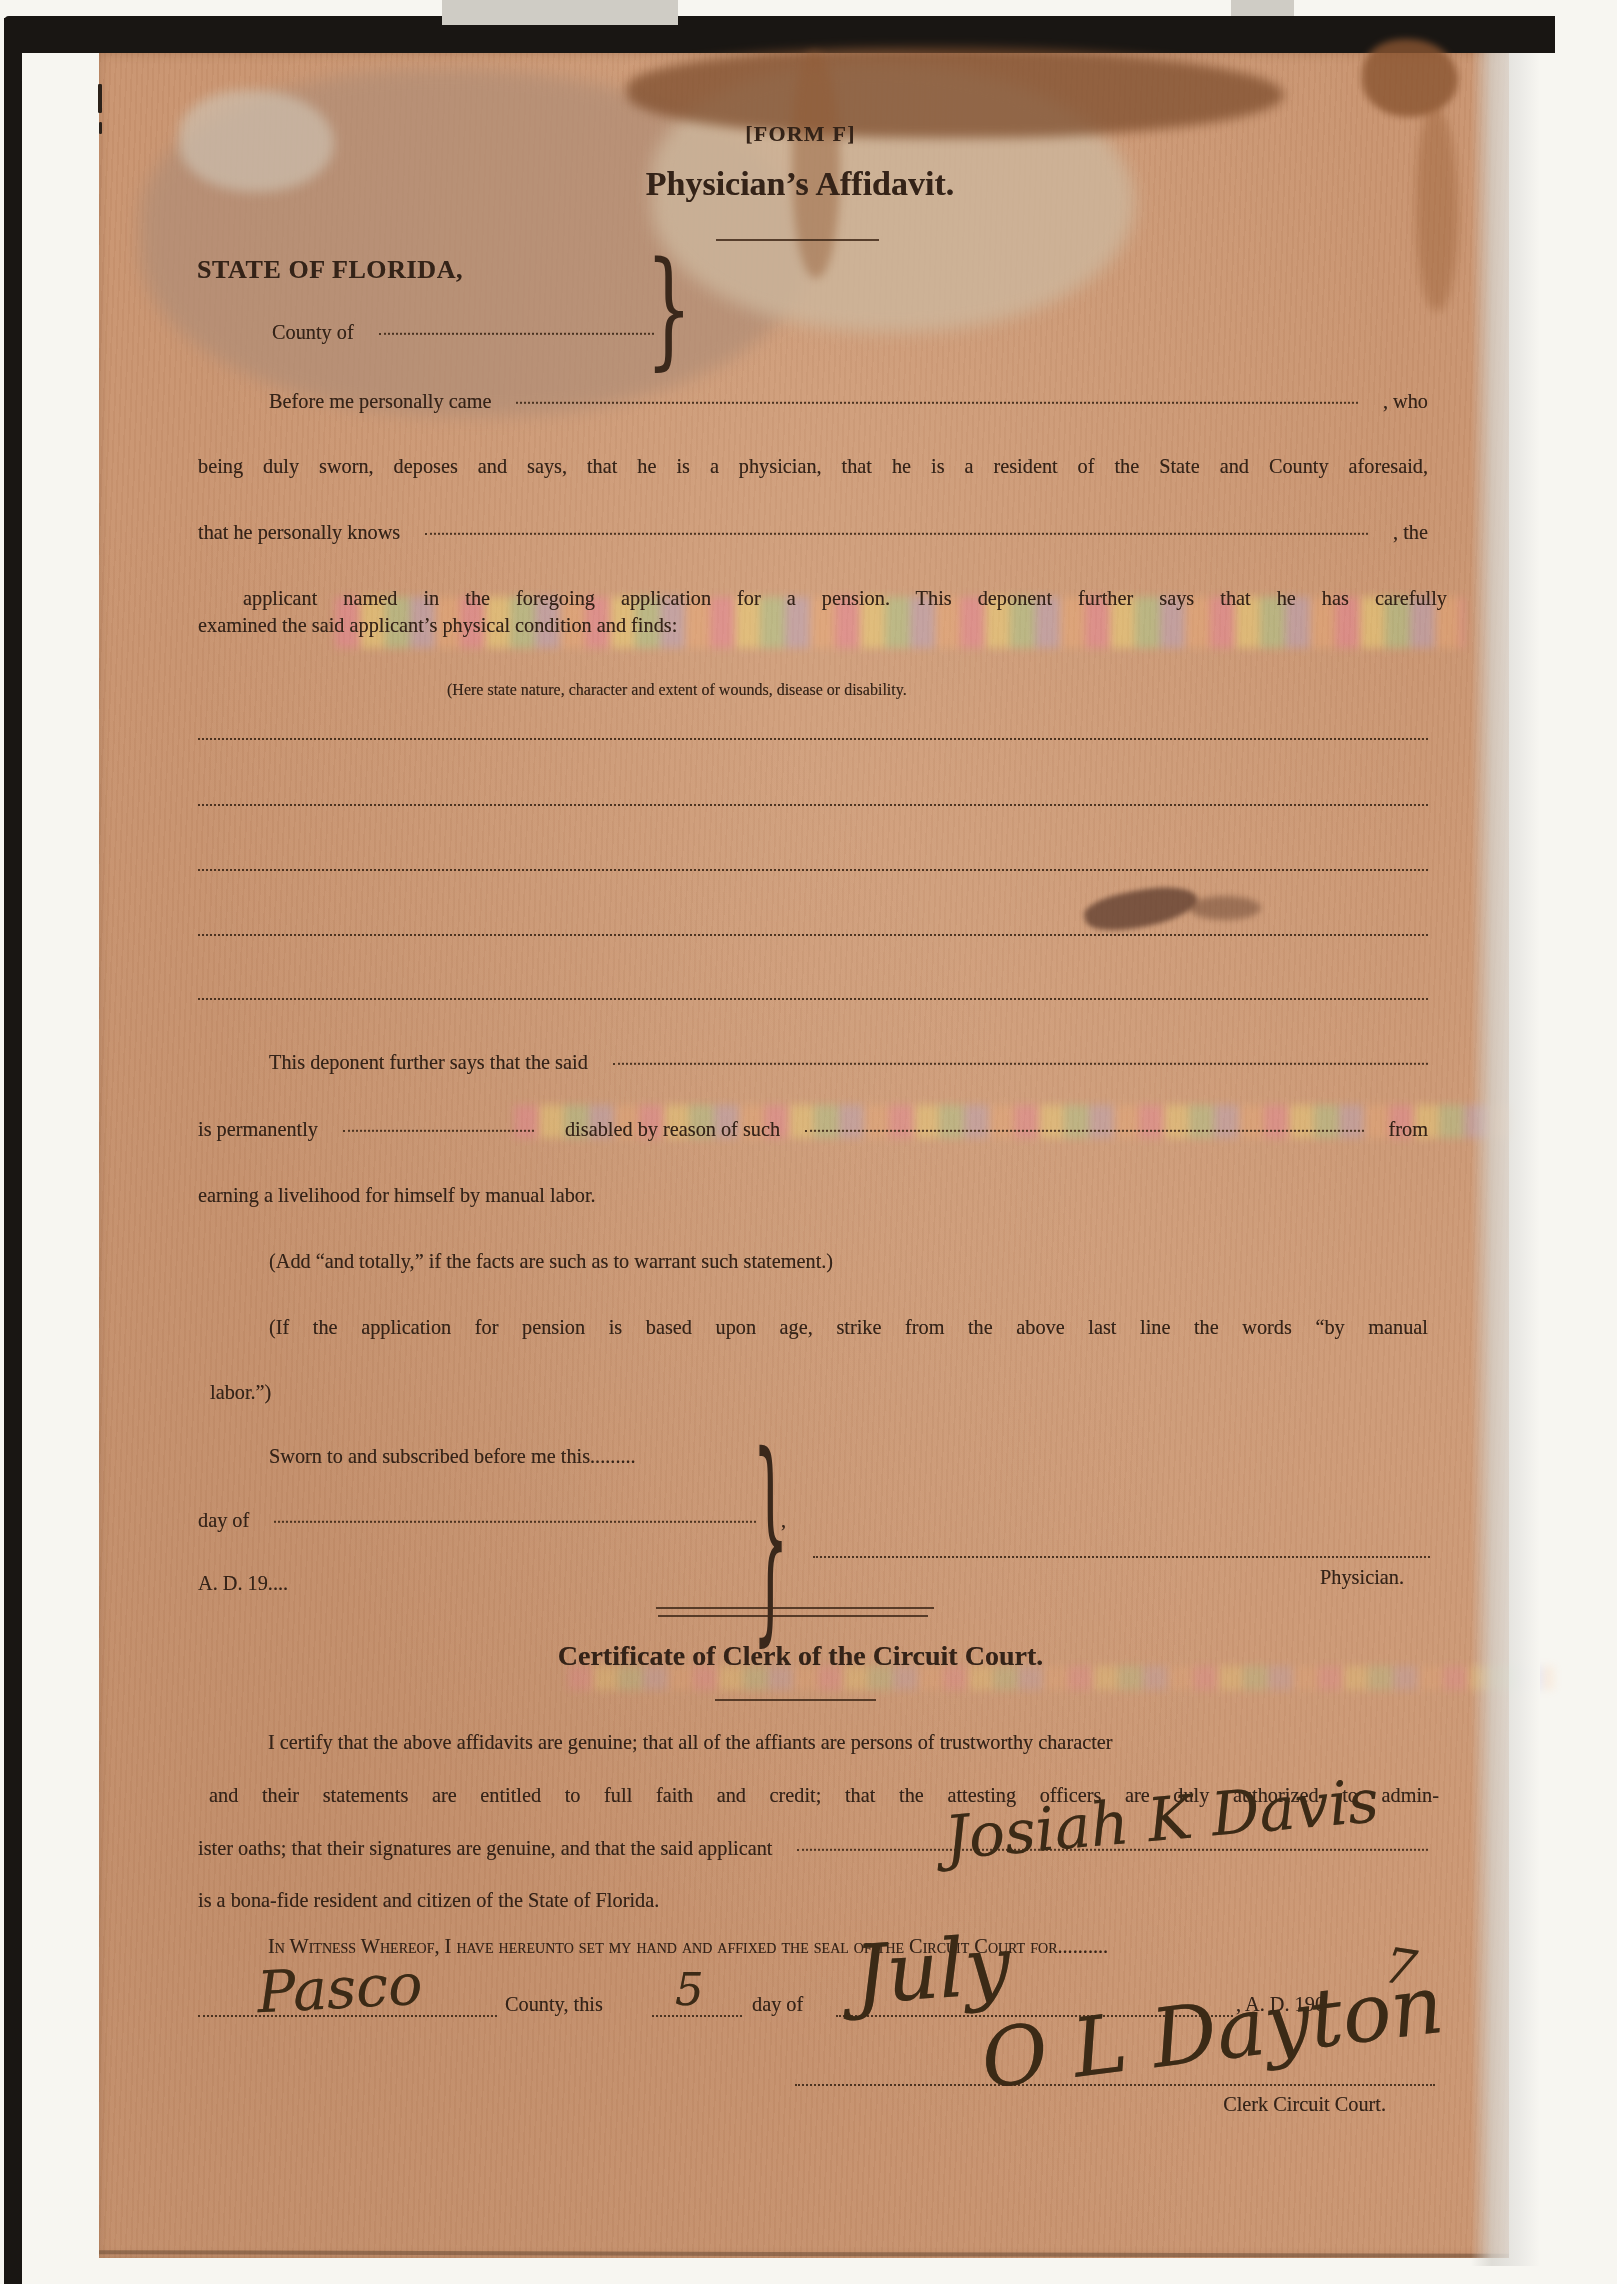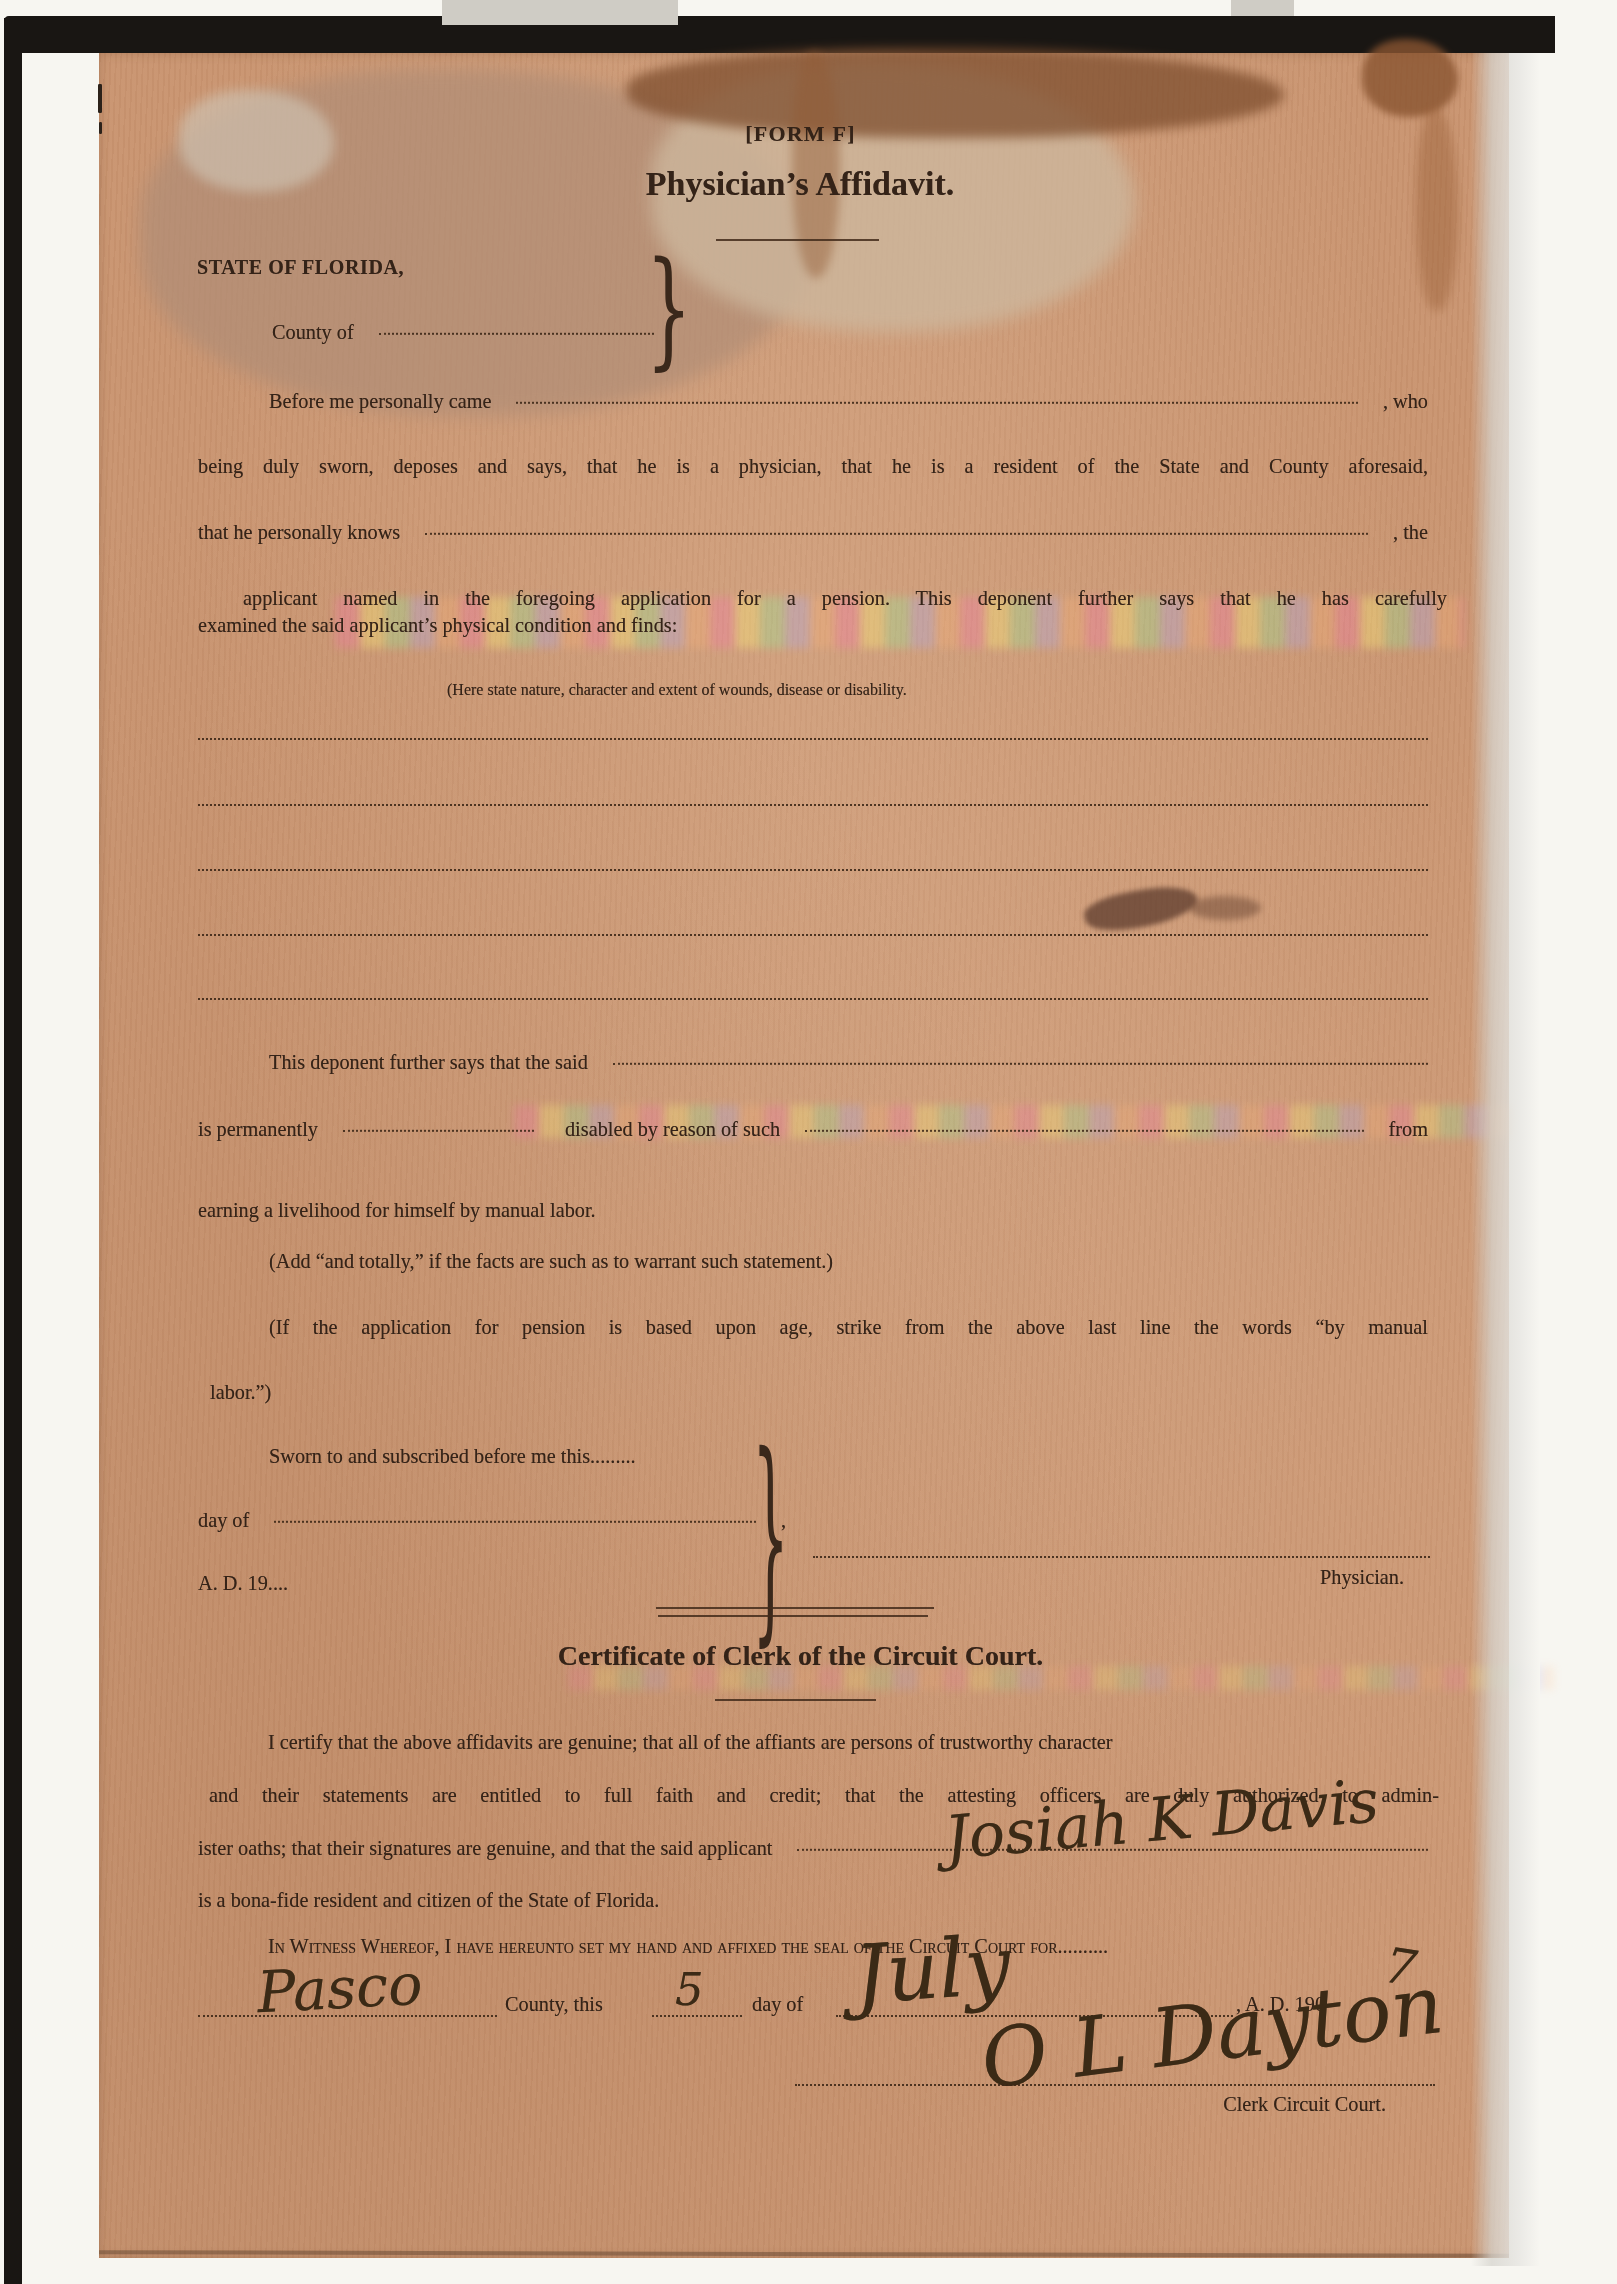--- a/index.html
+++ b/index.html
@@ -80,21 +80,21 @@
 <div class="abs staple" style="left:98px;top:84px;width:4.2px;height:29px;"></div>
 <div class="abs staple" style="left:99px;top:122px;width:3px;height:12px;"></div>
 
 <div class="abs sleeve"></div>
 
 <div class="abs print bold" style="left:705px;top:122px;width:191px;text-align:center;font-size:22px;letter-spacing:1.2px;">[FORM F]</div>
 
 <div class="abs print bold" style="left:603px;top:165px;width:394px;text-align:center;font-size:34px;">Physician’s Affidavit.</div>
 <div class="abs rule" style="left:716px;top:239px;width:163px;"></div>
 
-<div class="abs print bold" style="left:197px;top:256px;font-size:20px;letter-spacing:0.6px;">STATE OF FLORIDA,</div>
+<div class="abs print bold" style="left:197px;top:256px;font-size:26px;letter-spacing:0.6px;">STATE OF FLORIDA,</div>
 
 <div class="abs row" style="left:272px;top:321px;width:382px;">
   <span class="print">County of</span>
   <span class="leader"></span>
 </div>
 <div class="abs brace" style="left:640px;top:234px;font-size:91px;transform:scale(.8,1.4);">}</div>
 
 <div class="abs row" style="left:269px;top:390px;width:1159px;">
   <span class="print">Before me personally came</span>
   <span class="leader"></span>
@@ -130,21 +130,21 @@
 </div>
 
 <div class="abs row" style="left:198px;top:1118px;width:1230px;">
   <span class="print">is permanently</span>
   <span class="leader" style="flex:0 0 191px;"></span>
   <span class="print" style="padding-left:6px;">disabled by reason of such</span>
   <span class="leader"></span>
   <span class="print">from</span>
 </div>
 
-<div class="abs print" style="left:198px;top:1184px;margin-top:15px;">earning a livelihood for himself by manual labor.</div>
+<div class="abs print" style="left:198px;top:1184px;">earning a livelihood for himself by manual labor.</div>
 
 <div class="abs print" style="left:269px;top:1250px;">(Add “and totally,” if the facts are such as to warrant such statement.)</div>
 
 <div class="abs print just" style="left:269px;top:1316px;width:1159px;">(If the application for pension is based upon age, strike from the above last line the words “by manual</div>
 
 <div class="abs print" style="left:210px;top:1381px;">labor.”)</div>
 
 <div class="abs print" style="left:269px;top:1445px;">Sworn to and subscribed before me this.........</div>
 
 <div class="abs row" style="left:198px;top:1509px;width:588px;">

